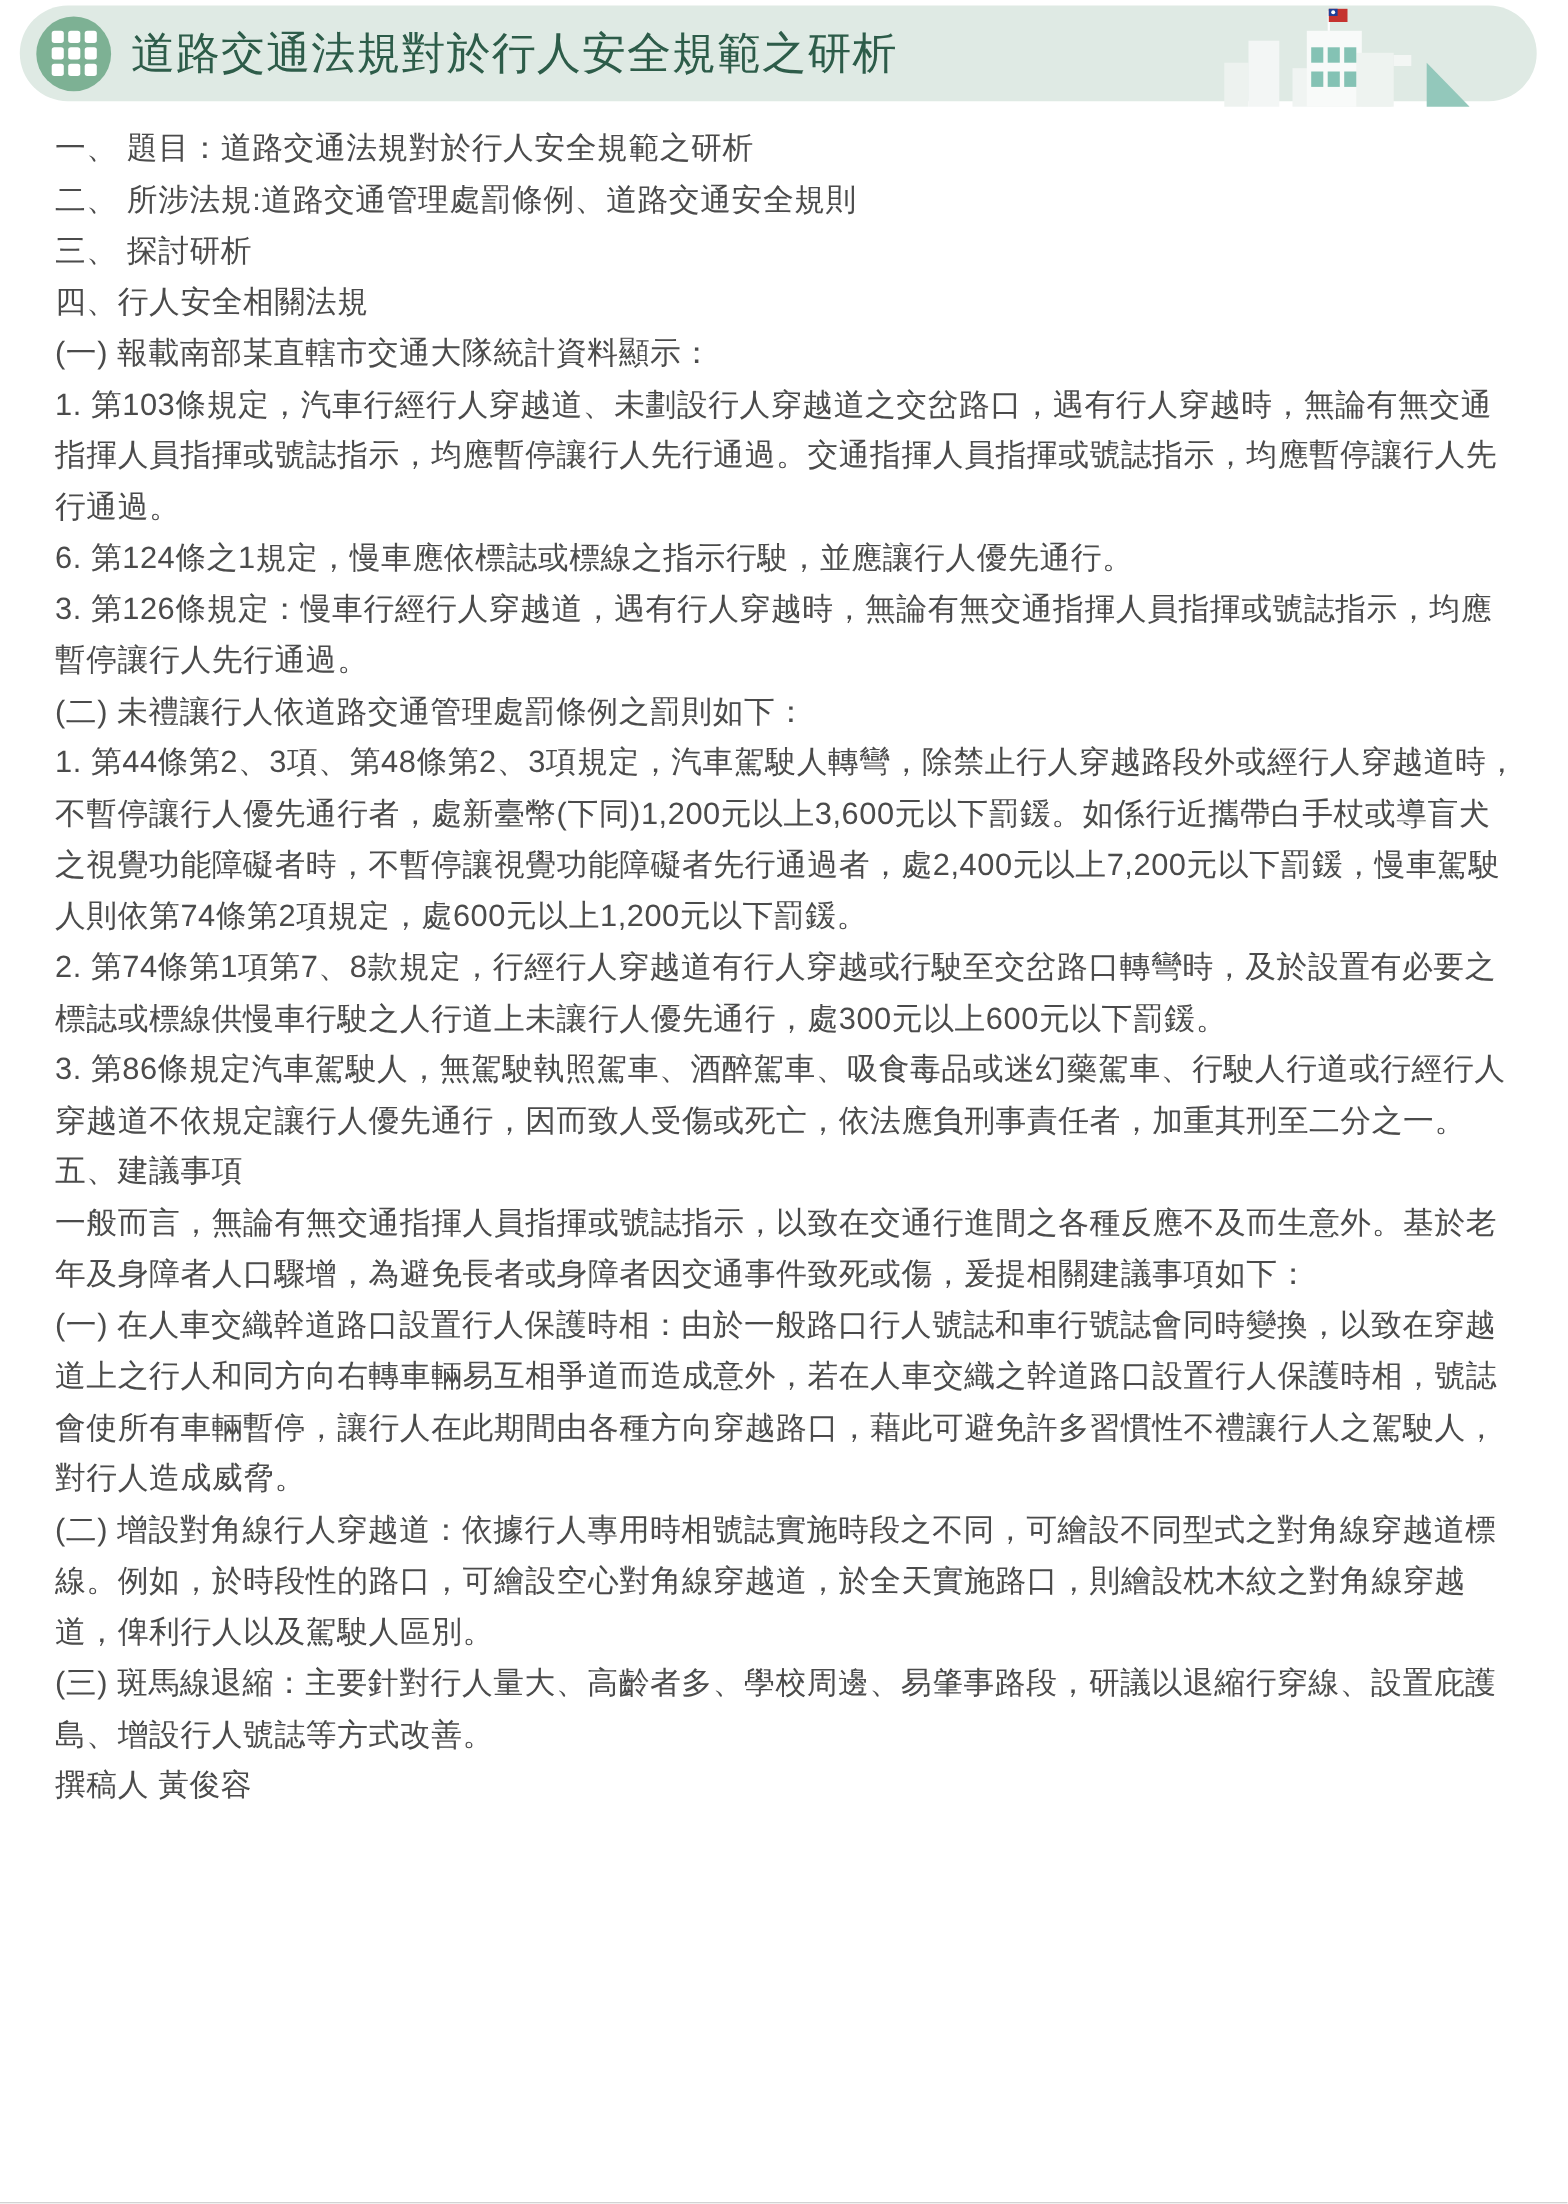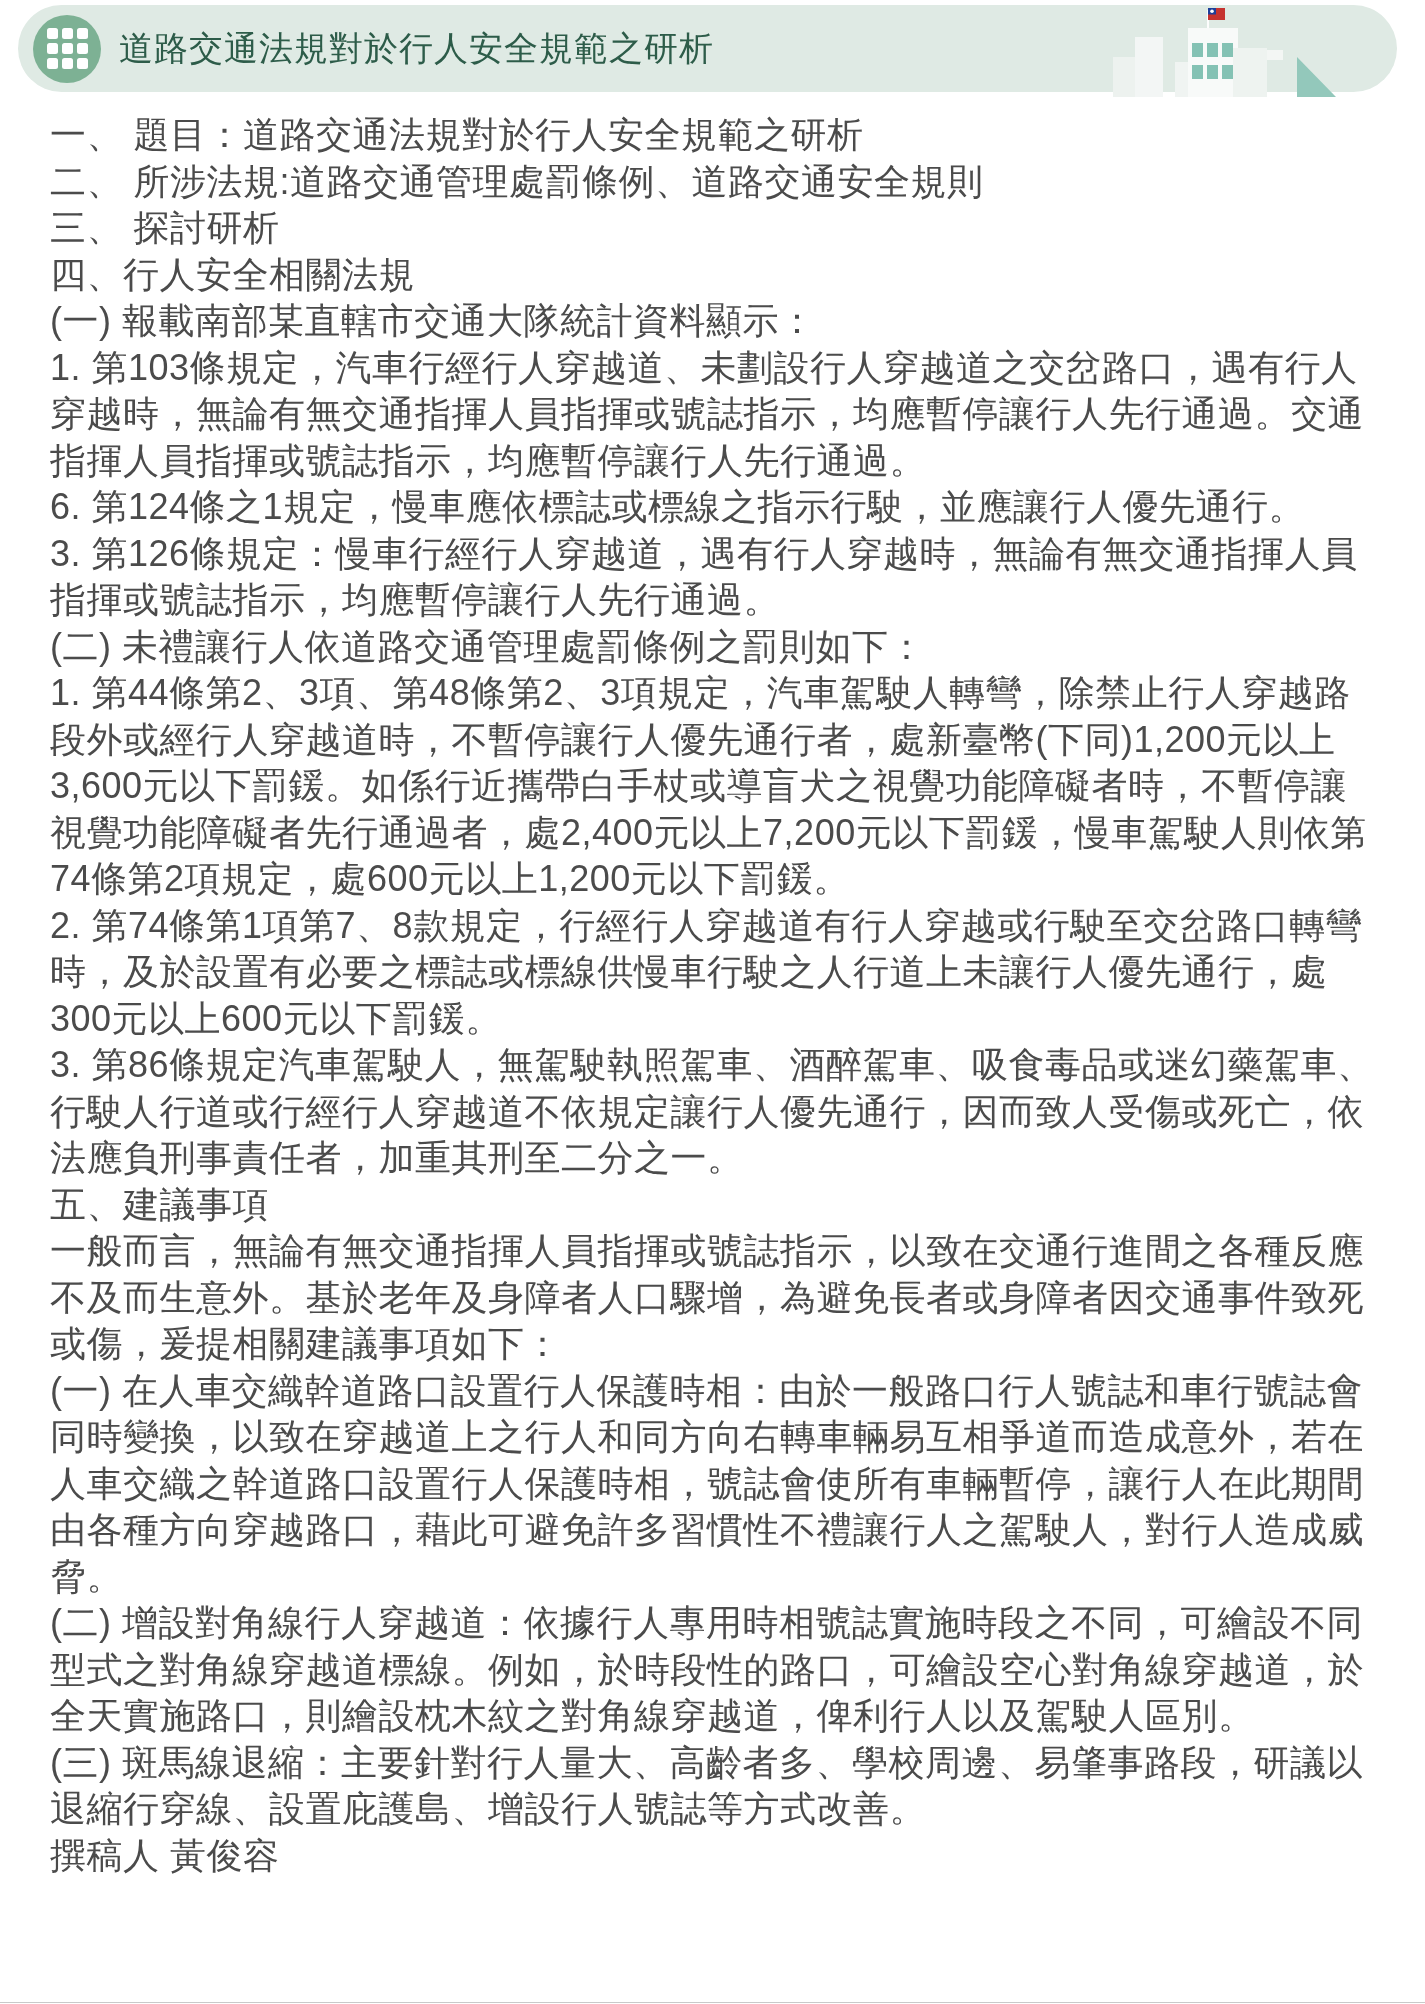--- a/index.html
+++ b/index.html
@@ -42,41 +42,41 @@
     grid-template-rows: repeat(3, 11px);
     gap: 4px;
   }
   .grid-icon span {
     background: #ffffff;
     border-radius: 2.5px;
     display: block;
   }
   .banner-title {
     margin-left: 18px;
-    font-size: 34px;
+    font-size: 40px;
     letter-spacing: 1px;
     color: #2d5c49;
     white-space: nowrap;
   }
   .illustration {
     position: absolute;
     left: 1100px;
     top: 0;
     width: 280px;
     height: 100px;
     pointer-events: none;
   }
 
   
   .doc {
     position: absolute;
     left: 50px;
     top: 112px;
     width: 1330px;
-    font-size: 36px;
+    font-size: 28px;
     line-height: 46.5px;
     color: #4b4b4b;
     letter-spacing: 0.5px;
   }
   .doc p { margin: 0; }
   .author-line { margin-top: 47px; }
 
   .bottom-divider {
     position: absolute;
     left: 0;

